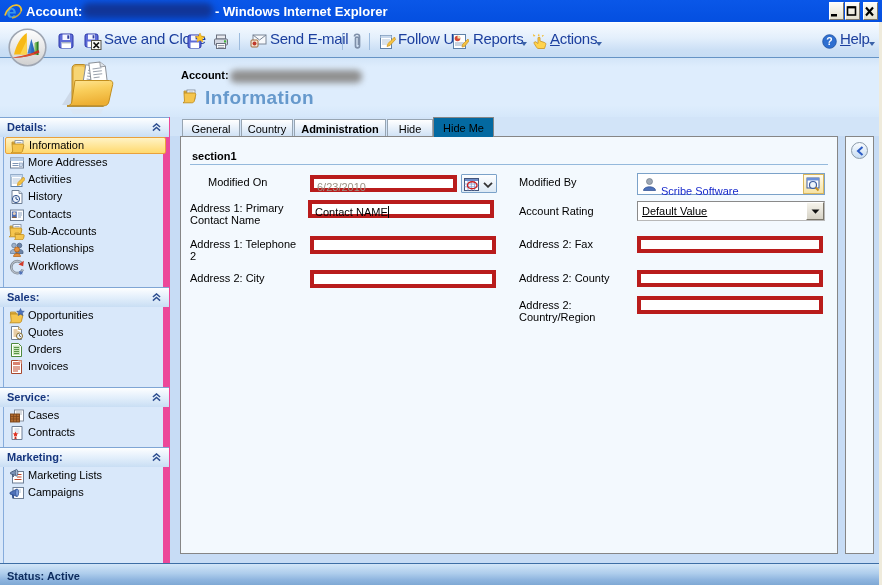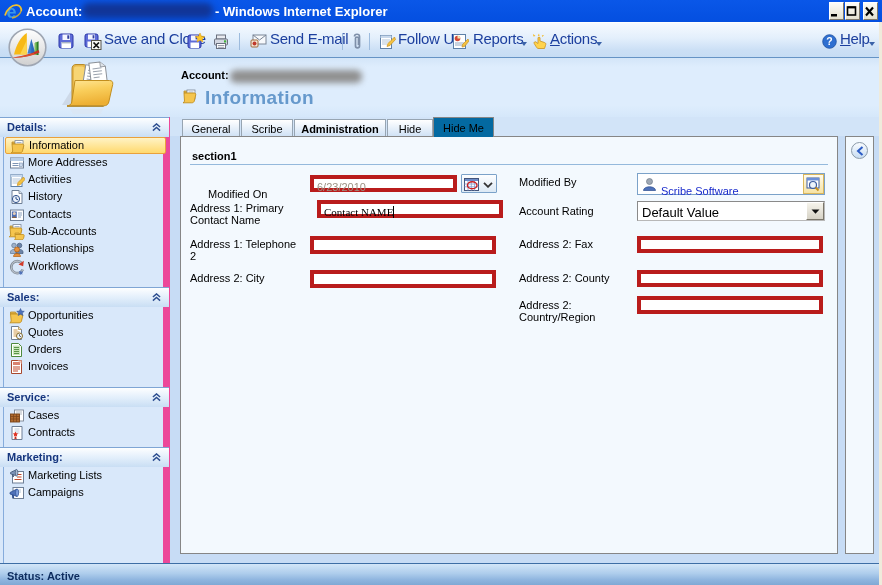--- a/index.html
+++ b/index.html
@@ -390,44 +390,44 @@
     <div class="navitem"><svg width="16" height="16" viewBox="0 0 16 16">
           <use href="#i-mktlist"></use>
         </svg>Marketing Lists</div>
     <div class="navitem"><svg width="16" height="16" viewBox="0 0 16 16">
           <use href="#i-campaign"></use>
         </svg>Campaigns</div>
   </div>
 </div>
 
 <div class="tab abs" style="left:182px;width:58px;">General</div>
-<div class="tab abs" style="left:241px;width:52px;">Scribe</div>
+<div class="tab abs" style="left:241px;width:52px;">Country</div>
 <div class="tab abs" style="left:294px;width:92px;font-weight:bold;">Administration</div>
 <div class="tab abs" style="left:387px;width:46px;">Hide</div>
 <div id="panel" class="abs"></div>
 <div class="tab abs" id="tabactive" style="left:433px;width:61px;">Hide Me</div>
 
 <div id="section1" class="abs">section1</div>
 <div id="sechr" class="abs"></div>
 
-<div class="flabel abs" style="left:190px;top:188px;padding-left:18px;">Modified On</div>
+<div class="flabel abs" style="left:190px;top:176px;padding-left:18px;">Modified On</div>
 <div class="finput abs" style="left:310px;top:175px;width:147px;height:17px;color:#9C9284;">6/23/2010</div>
 <div class="abs" style="left:461px;top:174px;width:36px;height:19px;border:1px solid #7BA2C9;background:linear-gradient(#FDFEFF,#DCE9F5);border-radius:1px;">
   <svg class="abs" style="left:2px;top:3px" width="15" height="13" viewBox="0 0 15 13">
       <rect x="0.5" y="0.5" width="14" height="12" fill="#fff" stroke="#44557A" stroke-width="1"></rect>
       <rect x="1" y="1" width="13" height="2" fill="#6C8CC8"></rect>
       <path d="M4 3 v9.5 M7.3 3 v9.5 M10.6 3 v9.5 M0.5 6 h14 M0.5 8.8 h14" stroke="#8CA2D0" stroke-width="0.9"></path>
       <ellipse cx="8.2" cy="7.3" rx="4.8" ry="3.5" fill="none" stroke="#CC1F1F" stroke-width="1.4"></ellipse>
     </svg>
   <svg class="abs" style="left:21px;top:7px" width="10" height="6" viewBox="0 0 10 6">
       <path d="M1 0.8 L5 4.8 L9 0.8" fill="none" stroke="#333" stroke-width="1.8"></path>
     </svg>
 </div>
 <div class="flabel abs" style="left:190px;top:202px;width:118px;">Address 1: Primary Contact Name</div>
-<div class="finput abs" style="left:317px;top:200px;width:186px;height:18px;color:#000;font-family:Liberation Serif, serif;">Contact NAME<span style="border-left:1px solid #000;margin-left:0px;"></span></div>
+<div class="finput abs" style="left:308px;top:200px;width:186px;height:18px;color:#000;">Contact NAME<span style="border-left:1px solid #000;margin-left:0px;"></span></div>
 <div class="flabel abs" style="left:190px;top:238px;width:110px;">Address 1: Telephone 2</div>
 <div class="finput abs" style="left:310px;top:236px;width:186px;height:18px;"></div>
 <div class="flabel abs" style="left:190px;top:272px;width:118px;">Address 2: City</div>
 <div class="finput abs" style="left:310px;top:270px;width:186px;height:18px;"></div>
 
 <div class="flabel abs" style="left:519px;top:176px;text-align:right;">Modified By</div>
 <div class="abs" style="left:637px;top:173px;width:188px;height:22px;border:1px solid #7BA2C9;background:#fff;">
   <svg class="abs" style="left:4px;top:3px" width="15" height="15" viewBox="0 0 15 15">
       <circle cx="7.5" cy="4.5" r="3" fill="#9FA8B4" stroke="#6E7A88" stroke-width="0.7"></circle>
       <path d="M1.5 13.5 C1.5 8.5 13.5 8.5 13.5 13.5z" fill="#4E71B8" stroke="#2C4E90" stroke-width="0.7"></path>
@@ -437,21 +437,21 @@
     <svg class="abs" style="left:2px;top:2px" width="15" height="15" viewBox="0 0 15 15">
         <rect x="1" y="1" width="12" height="10" fill="#fff" stroke="#3C5CA0" stroke-width="1"></rect>
         <rect x="1" y="1" width="12" height="2.5" fill="#6C90D8"></rect>
         <circle cx="7" cy="8" r="3.5" fill="#E6F0FA" fill-opacity="0.7" stroke="#3C5CA0" stroke-width="1.2"></circle>
         <path d="M9.5 10.5 L12.5 13.5" stroke="#C89020" stroke-width="2"></path>
       </svg>
   </div>
 </div>
 <div class="flabel abs" style="left:519px;top:205px;">Account Rating</div>
 <div class="abs" style="left:637px;top:201px;width:188px;height:20px;background:#fff;border:1px solid #8A8A8A;border-bottom-color:#B8B8B8;border-right-color:#B8B8B8;">
-  <span class="abs" style="left:4px;top:3px;font-size:13px;color:#000;">Default Value</span>
+  <span class="abs" style="left:4px;top:3px;font-size:11px;color:#000;text-decoration:underline;">Default Value</span>
   <div class="abs" style="left:168px;top:0px;width:18px;height:18px;background:linear-gradient(#F6F4EC,#D6D2C6);border:1px solid #FFFFFF;border-right-color:#7A766A;border-bottom-color:#7A766A;">
     <svg class="abs" style="left:3.5px;top:6px" width="9" height="5" viewBox="0 0 9 5">
         <path d="M0.5 0.5 L8.5 0.5 L4.5 4.8z" fill="#111"></path>
       </svg>
   </div>
 </div>
 <div class="flabel abs" style="left:519px;top:238px;">Address 2: Fax</div>
 <div class="finput abs" style="left:637px;top:236px;width:186px;height:17px;"></div>
 <div class="flabel abs" style="left:519px;top:272px;">Address 2: County</div>
 <div class="finput abs" style="left:637px;top:270px;width:186px;height:17px;"></div>

